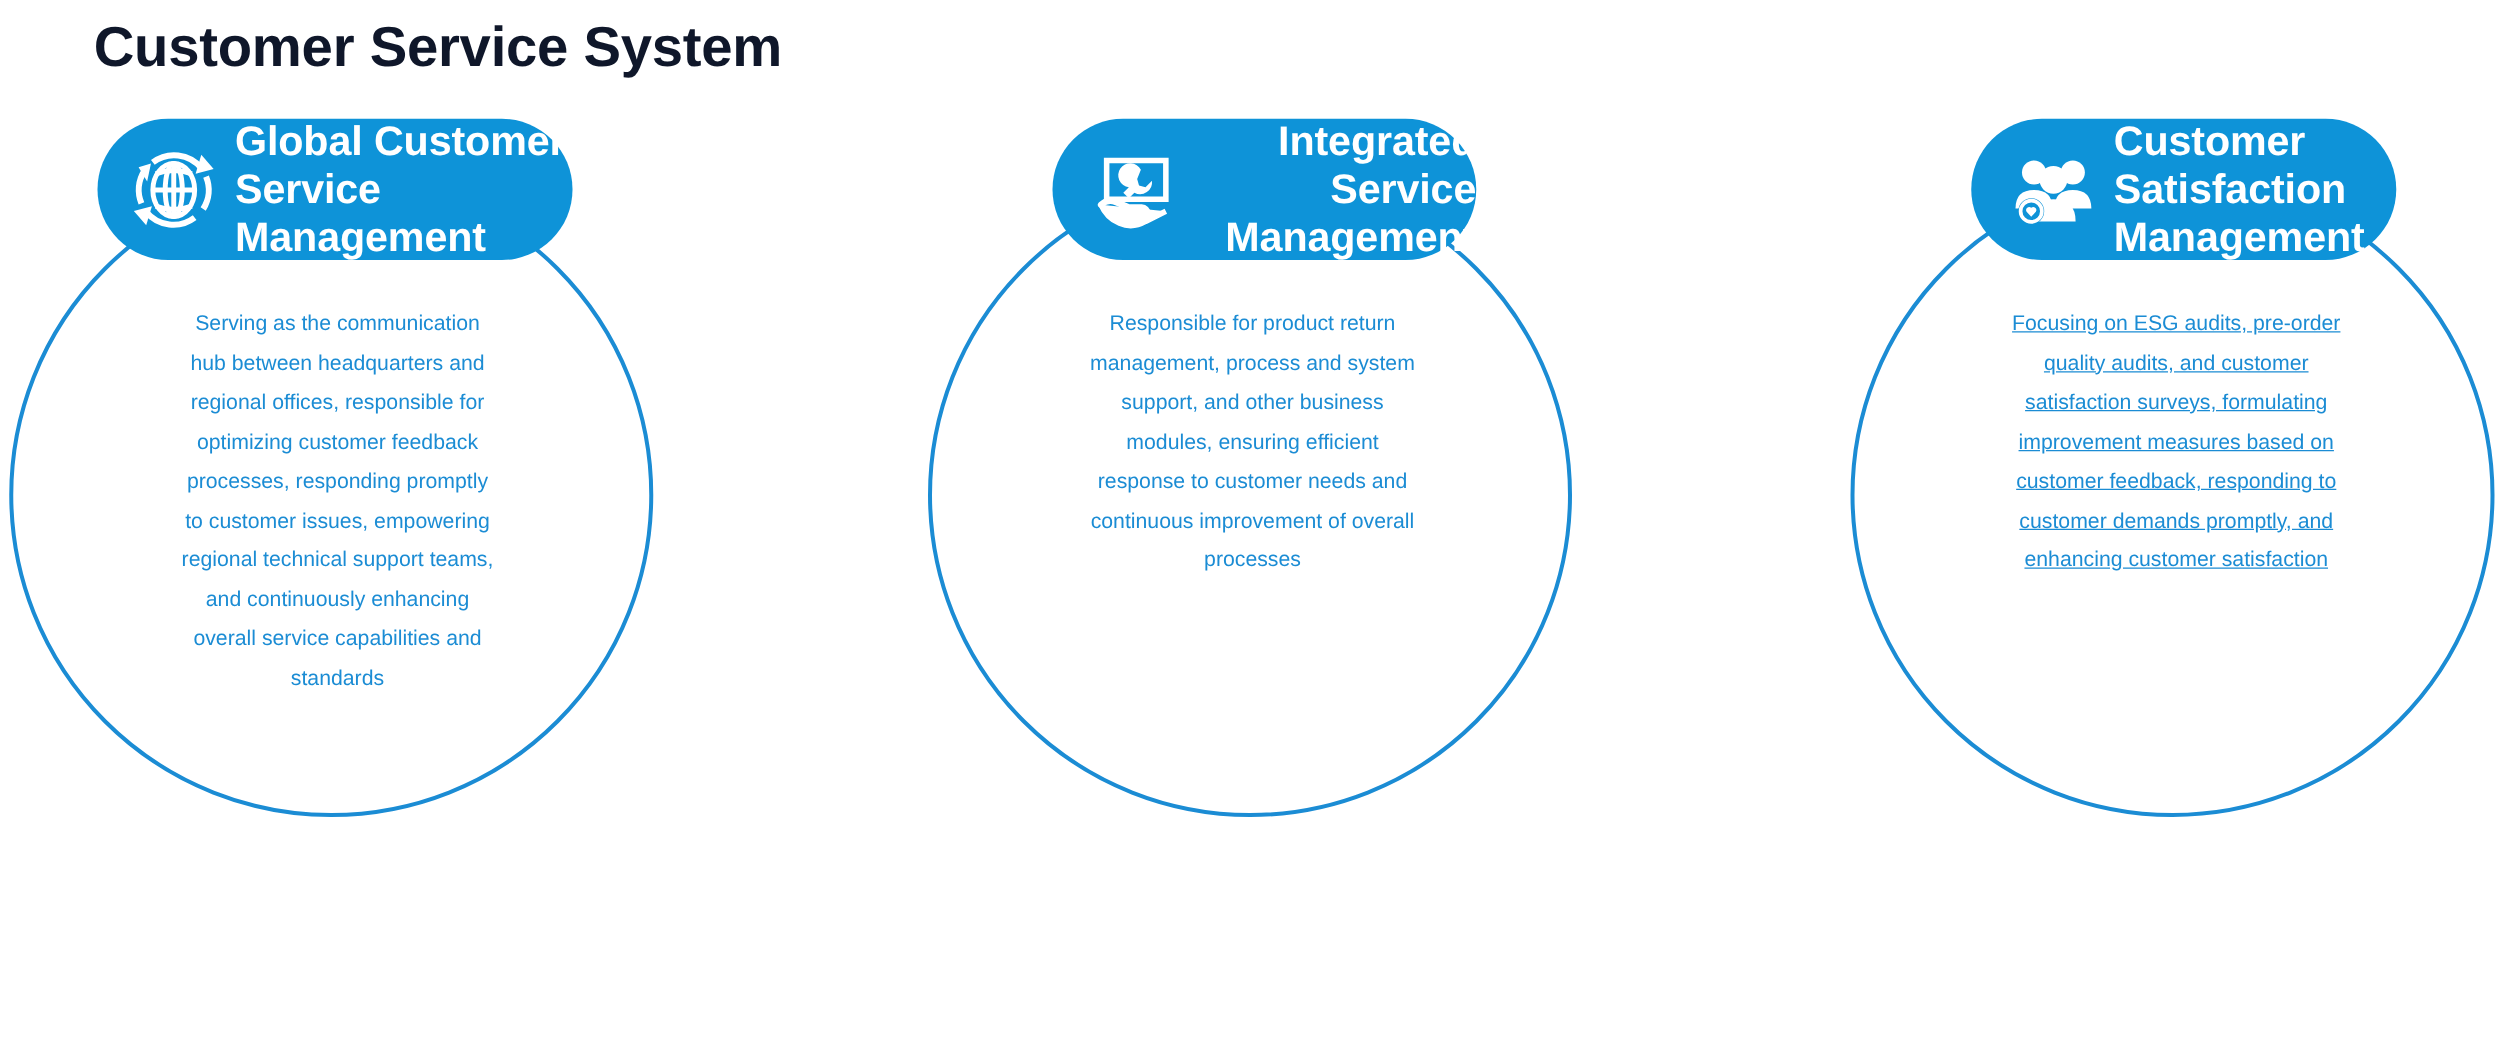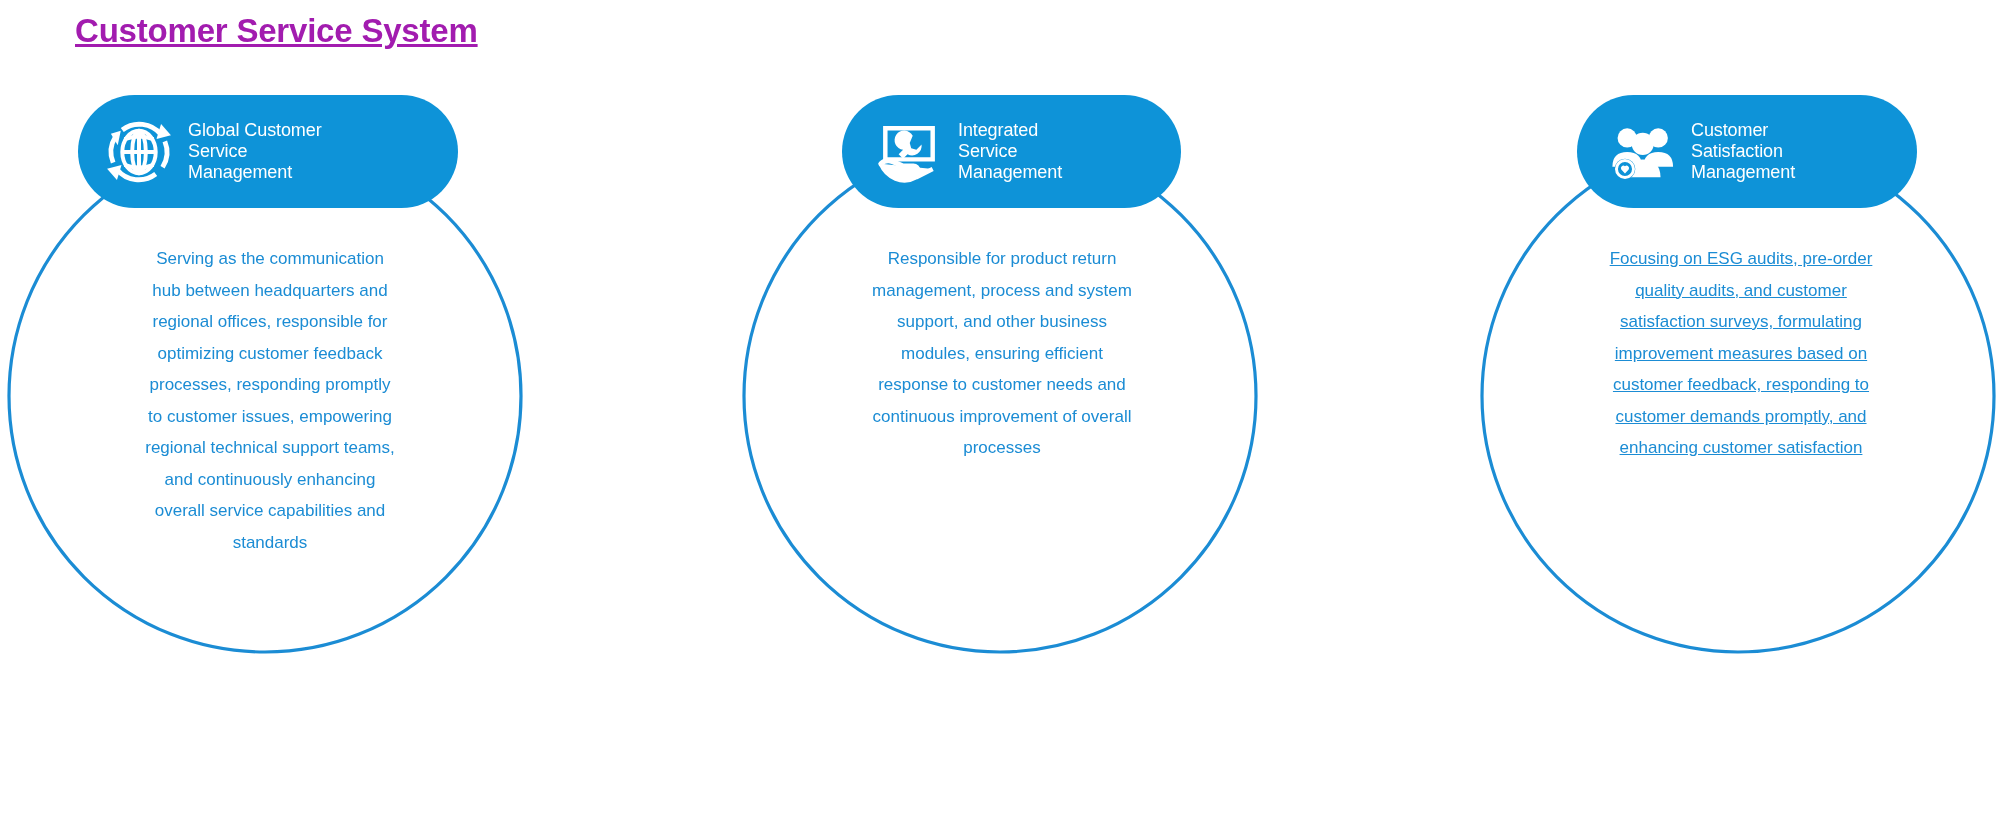--- a/index.html
+++ b/index.html
@@ -14,26 +14,25 @@
     position: relative;
     width: 2014px;
     height: 830px;
     background: #ffffff;
     overflow: hidden;
   }
   #page-title {
     position: absolute;
     left: 75px;
     top: 12px;
-    font-size: 33px;
+    font-size: 45px;
     font-weight: bold;
-    color: #a21caf;
+    color: #0f172a;
     letter-spacing: -0.2px;
     white-space: nowrap;
-    text-decoration: underline;
   }
   .circles-layer {
     position: absolute;
     left: 0;
     top: 0;
     width: 2014px;
     height: 830px;
   }
   .group {
     position: absolute;
@@ -51,38 +50,38 @@
     height: 113px;
     border-radius: 57px;
     background: #0e93d8;
     display: flex;
     flex-direction: row;
     align-items: center;
     box-sizing: border-box;
     z-index: 5;
   }
   .pill.p0 { left: 118px; width: 380px; padding-left: 18px; }
-  .pill.p1 { left: 147px; width: 339px; padding-left: 24px; }
+  .pill.p1 { left: 147px; width: 339px; padding-left: 24px; text-align: right; }
   .pill.p2 { left: 143px; width: 340px; padding-left: 22px; }
 
   .pill-icon {
     flex: 0 0 auto;
     width: 86px;
     height: 80px;
     display: flex;
     align-items: center;
     justify-content: center;
   }
   .pill-icon svg { display: block; }
 
   .pill-title {
     flex: 1 1 auto;
     color: #ffffff;
-    font-weight: normal;
-    font-size: 18px;
+    font-weight: bold;
+    font-size: 33px;
     line-height: 1.16;
     letter-spacing: -0.1px;
     padding-left: 6px;
     white-space: pre-line;
   }
 
   .body-text {
     position: absolute;
     top: 243px;
     width: 478px;

